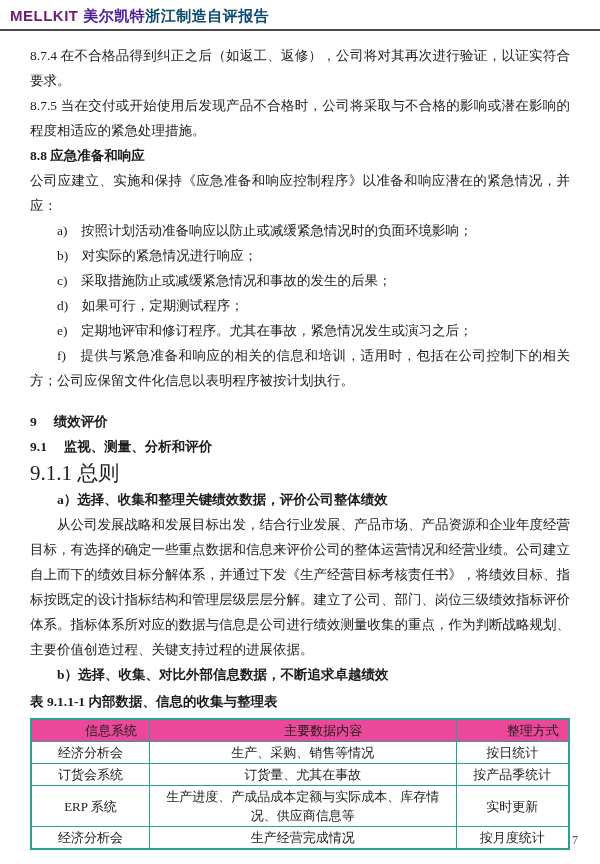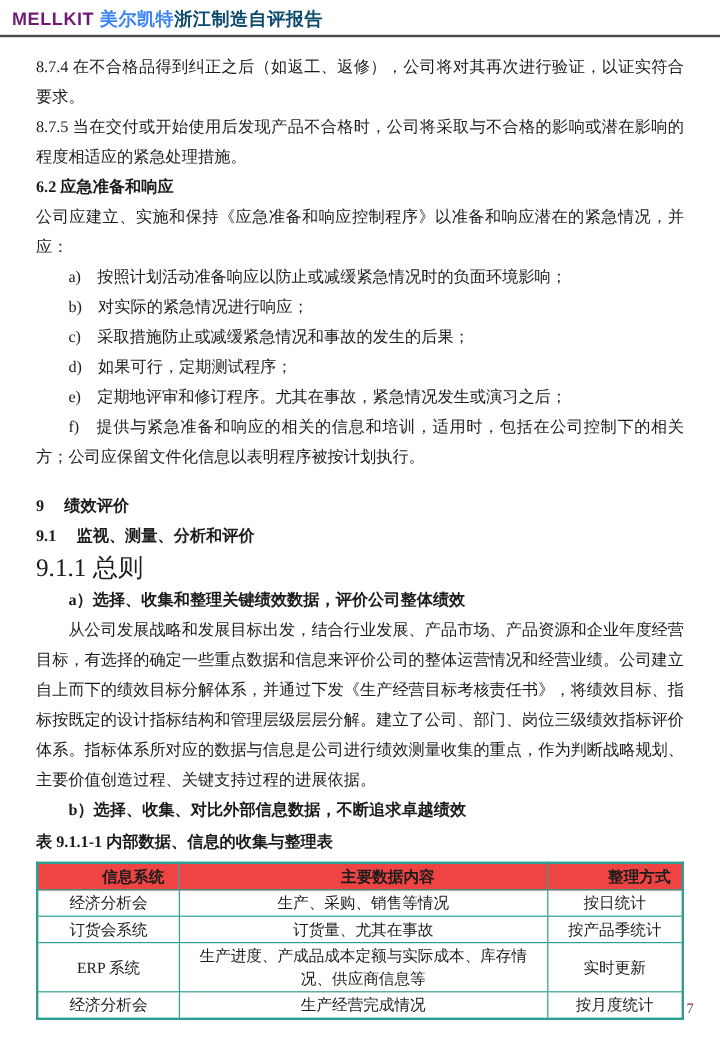--- a/index.html
+++ b/index.html
@@ -13,21 +13,21 @@
   }
   .page-header {
     padding: 7px 10px 3px 10px;
     border-bottom: 2px solid #4a4a4a;
     font-family: "Liberation Sans", "DejaVu Sans", sans-serif;
     font-size: 15px;
     font-weight: bold;
     letter-spacing: 0.5px;
   }
   .brand   { color: #701a75; }
-  .company { color: #3b82f6; }
+  .company { color: #4c1d95; }
   .doctitle{ color: #0c4a6e; }
 
   .content {
     padding: 12px 30px 0 30px;
     font-size: 13.5px;
     line-height: 25px;
     text-align: justify;
   }
   p { margin: 0; }
   .indent { text-indent: 2em; }
@@ -51,22 +51,22 @@
     font-size: 13px;
   }
   table.data th, table.data td {
     border: 1px solid #2e9e92;
     text-align: center;
     padding: 1px 6px;
     line-height: 19px;
     font-weight: normal;
   }
   table.data th {
-    background: #ef4444;
-    font-weight: bold;
+    background: #ec4899;
+    font-weight: normal;
     padding-left: 47px;
   }
   table.data col.c1 { width: 22%; }
   table.data col.c2 { width: 57%; }
   table.data col.c3 { width: 21%; }
 
   .pagenum {
     position: absolute;
     right: 22px;
     bottom: 16px;
@@ -78,21 +78,21 @@
 </head>
 <body>
 
 <header class="page-header">
   <span class="brand">MELLKIT</span><span class="company"> 美尔凯特</span><span class="doctitle">浙江制造自评报告</span>
 </header>
 
 <main class="content">
   <p>8.7.4 在不合格品得到纠正之后（如返工、返修），公司将对其再次进行验证，以证实符合要求。</p>
   <p>8.7.5 当在交付或开始使用后发现产品不合格时，公司将采取与不合格的影响或潜在影响的程度相适应的紧急处理措施。</p>
-  <p class="bold">6.2 应急准备和响应</p>
+  <p class="bold">8.8 应急准备和响应</p>
   <p>公司应建立、实施和保持《应急准备和响应控制程序》以准备和响应潜在的紧急情况，并应：</p>
   <p class="indent">a)　按照计划活动准备响应以防止或减缓紧急情况时的负面环境影响；</p>
   <p class="indent">b)　对实际的紧急情况进行响应；</p>
   <p class="indent">c)　采取措施防止或减缓紧急情况和事故的发生的后果；</p>
   <p class="indent">d)　如果可行，定期测试程序；</p>
   <p class="indent">e)　定期地评审和修订程序。尤其在事故，紧急情况发生或演习之后；</p>
   <p class="indent">f)　提供与紧急准备和响应的相关的信息和培训，适用时，包括在公司控制下的相关方；公司应保留文件化信息以表明程序被按计划执行。</p>
 
   <p class="sec9">9　 绩效评价</p>
   <p class="bold">9.1　 监视、测量、分析和评价</p>

